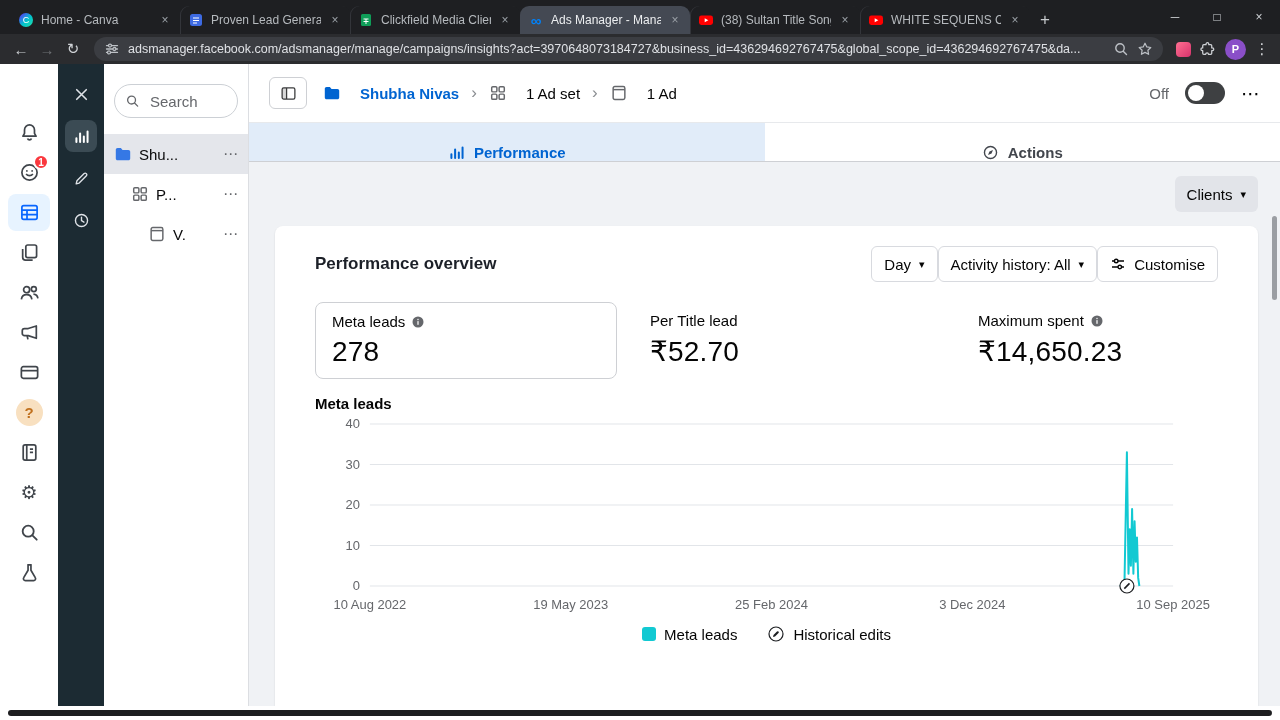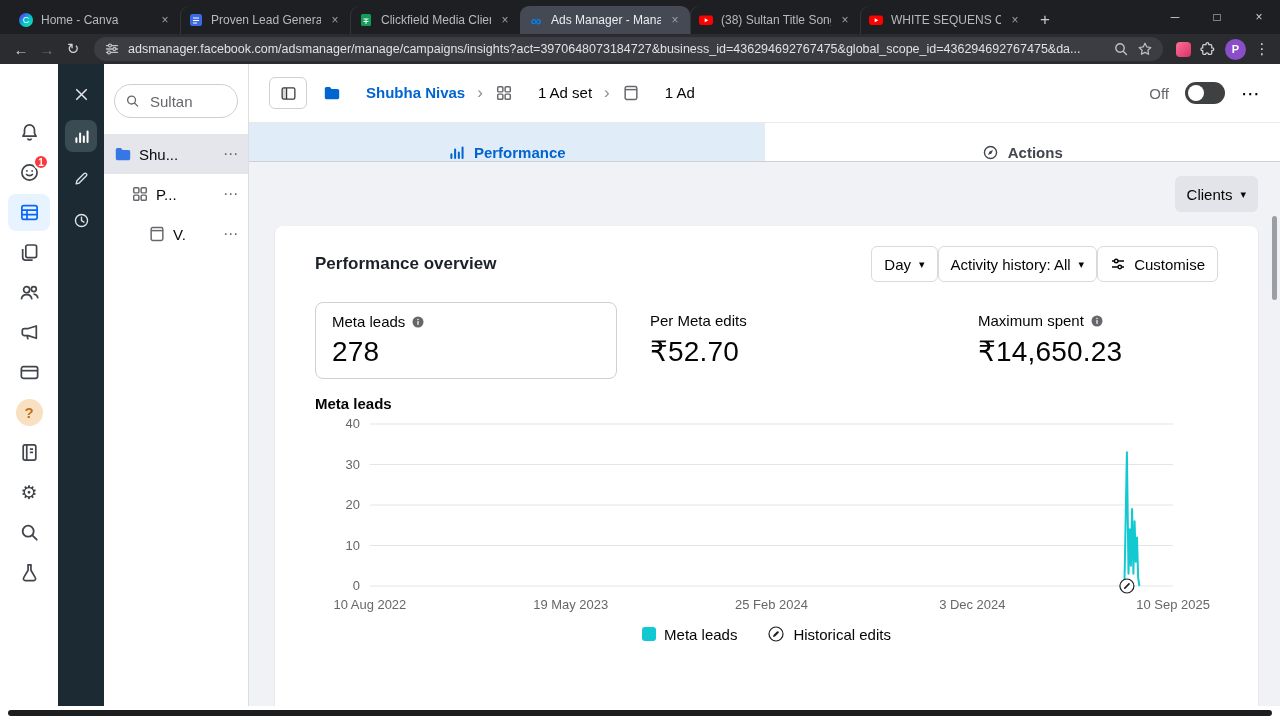--- a/index.html
+++ b/index.html
@@ -59,21 +59,21 @@
 .ticon.folder{color:#3578e5}
 .tree-label{flex:1;overflow:hidden;white-space:nowrap}
 .kebab{color:#65676b;font-size:15px}
 
 
 .main{flex:1;display:flex;flex-direction:column;min-width:0;position:relative}
 .crumbbar{height:58px;background:#fff;display:flex;align-items:center;padding:0 20px;gap:16px}
 .panel-toggle{width:38px;height:32px;border:1px solid #ced0d4;border-radius:6px;display:flex;align-items:center;justify-content:center;color:#3a3b3c;background:#fff}
 .panel-toggle svg{width:17px;height:17px}
 #crumbs{display:flex;align-items:center;gap:12px}
-.crumb{display:flex;gap:25px;font-size:15px;color:#050505}
+.crumb{display:flex;align-items:center;gap:19px;font-size:15px;color:#050505}
 .cicon{width:18px;height:18px;color:#65676b;display:inline-flex}
 .cicon svg{width:18px;height:18px}
 .crumb.link .crumb-label{color:#0064d1;font-weight:600}
 .crumb.link .cicon{color:#0064d1}
 .crumb-sep{color:#8a8d91;font-size:17px}
 .crumb-right{margin-left:auto;display:flex;align-items:center;gap:16px}
 .off-label{font-size:15px;color:#65676b}
 .toggle{width:40px;height:22px;border-radius:11px;background:#3e4042;position:relative}
 .knob{position:absolute;left:3px;top:3px;width:16px;height:16px;border-radius:50%;background:#fff}
 .hmenu{font-size:19px;color:#050505}
@@ -363,21 +363,21 @@
       </div>
 
     <div class="sidebar">
       <div class="searchbox">
         <span class="ticon">
             <svg viewBox="0 0 16 16" fill="none" stroke="currentColor" stroke-width="1.4" stroke-linecap="round">
               <circle cx="7" cy="7" r="4.2"></circle>
               <path d="M10.2 10.2L13.5 13.5"></path>
             </svg>
           </span>
-        <span>Sultan</span>
+        <span>Search</span>
       </div>
       <div id="tree">
           <div class="tree-row selected" style="padding-left: 10px;">
             <span class="ticon folder">
               <svg viewBox="0 0 16 16">
                 <path fill="currentColor" d="M1.6 4.2c0-.9.7-1.6 1.6-1.6h2.9l1.5 1.8h5.2c.9 0 1.6.7 1.6 1.6v6c0 .9-.7 1.6-1.6 1.6H3.2c-.9 0-1.6-.7-1.6-1.6v-7.8z"></path>
               </svg>
             </span>
             <span class="tree-label">Shu...</span>
             <span class="kebab">⋯</span>
@@ -518,21 +518,21 @@
                       <circle cx="8" cy="8" r="6.3" fill="#65676b"></circle>
                       <rect x="7.3" y="7" width="1.4" height="4.2" fill="#fff"></rect>
                       <rect x="7.3" y="4.4" width="1.4" height="1.5" fill="#fff"></rect>
                     </svg>
                   </span>
                 </div>
                 <div class="metric-value">278</div>
               </div>
               <div class="metric">
                 <div class="metric-label">
-                  <span>Per Meta edits</span>
+                  <span>Per Title lead</span>
                 </div>
                 <div class="metric-value">₹52.70</div>
               </div>
               <div class="metric">
                 <div class="metric-label">
                   <span>Maximum spent</span>
                   <span class="iicon">
                     <svg viewBox="0 0 16 16">
                       <circle cx="8" cy="8" r="6.3" fill="#65676b"></circle>
                       <rect x="7.3" y="7" width="1.4" height="4.2" fill="#fff"></rect>

